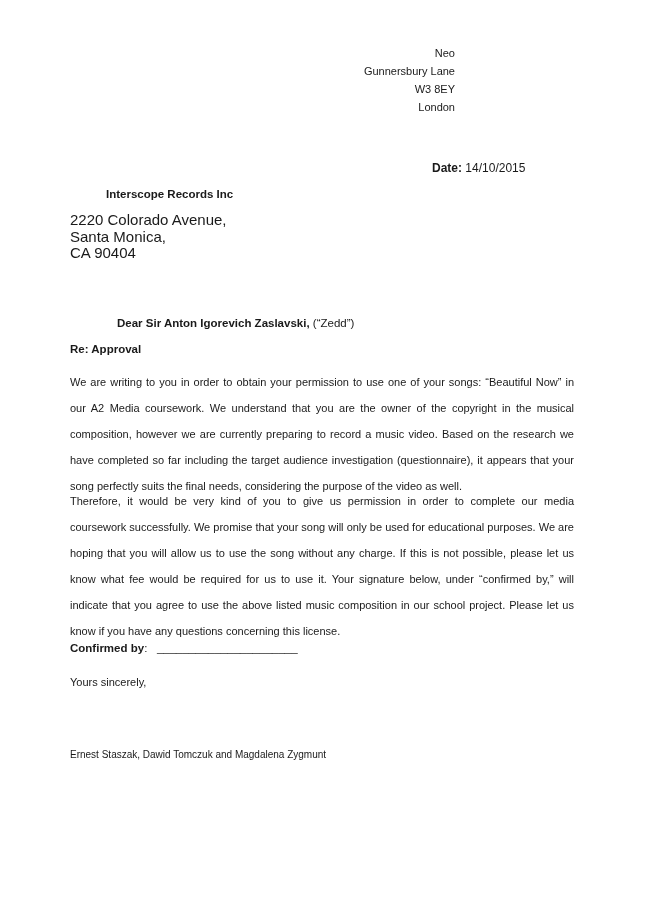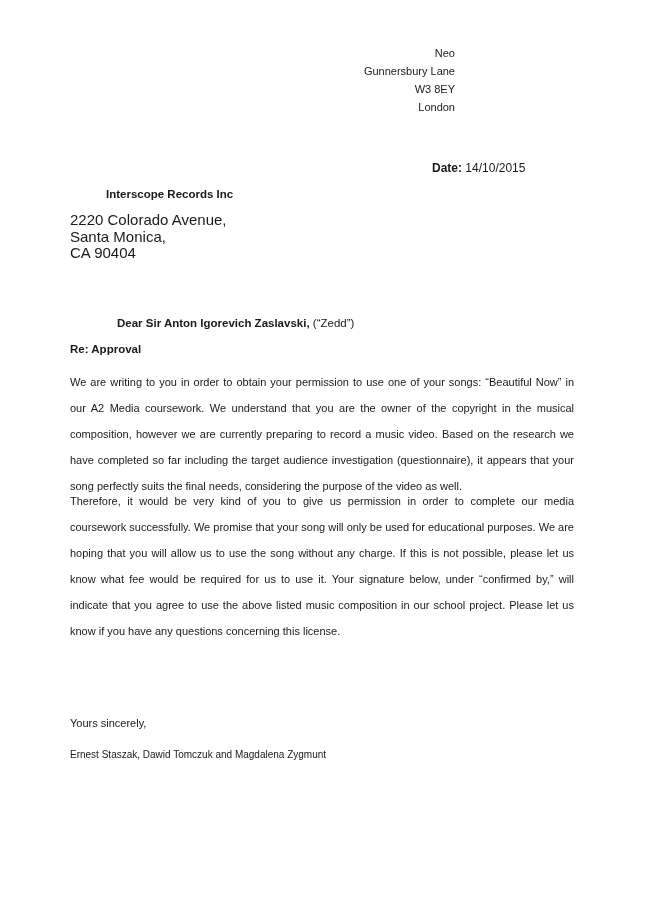--- a/index.html
+++ b/index.html
@@ -80,21 +80,21 @@
     .confirmed {
       position: absolute;
       left: 70px;
       top: 642px;
       font-size: 11.5px;
     }
     .confirmed b { font-weight: bold; }
     .closing {
       position: absolute;
       left: 70px;
-      top: 717px;
+      top: 676px;
       font-size: 11px;
     }
     .signers {
       position: absolute;
       left: 70px;
       top: 749px;
       font-size: 10px;
     }
   </style>
 </head>
@@ -125,18 +125,21 @@
   <div class="salutation">
     <b>Dear Sir Anton Igorevich Zaslavski,</b>
     <span>(“Zedd”)</span>
   </div>
 
   <div class="subject">Re: Approval</div>
 
   <div class="para p1">We are writing to you in order to obtain your permission to use one of your songs: “Beautiful Now” in our A2 Media coursework. We understand that you are the owner of the copyright in the musical composition, however we are currently preparing to record a music video. Based on the research we have completed so far including the target audience investigation (questionnaire), it appears that your song perfectly suits the final needs, considering the purpose of the video as well.</div>
   <div class="para p2">Therefore, it would be very kind of you to give us permission in order to complete our media coursework successfully. We promise that your song will only be used for educational purposes. We are hoping that you will allow us to use the song without any charge. If this is not possible, please let us know what fee would be required for us to use it. Your signature below, under “confirmed by,” will indicate that you agree to use the above listed music composition in our school project. Please let us know if you have any questions concerning this license.</div>
 
+  <div class="confirmed">
+    <b>Confirmed by</b><span>:</span>&nbsp;&nbsp;&nbsp;<span>______________________</span>
+  </div>
 
   <div class="closing">Yours sincerely,</div>
 
   <div class="signers">Ernest Staszak, Dawid Tomczuk and Magdalena Zygmunt</div>
 
 </div>
 
 </body></html>

